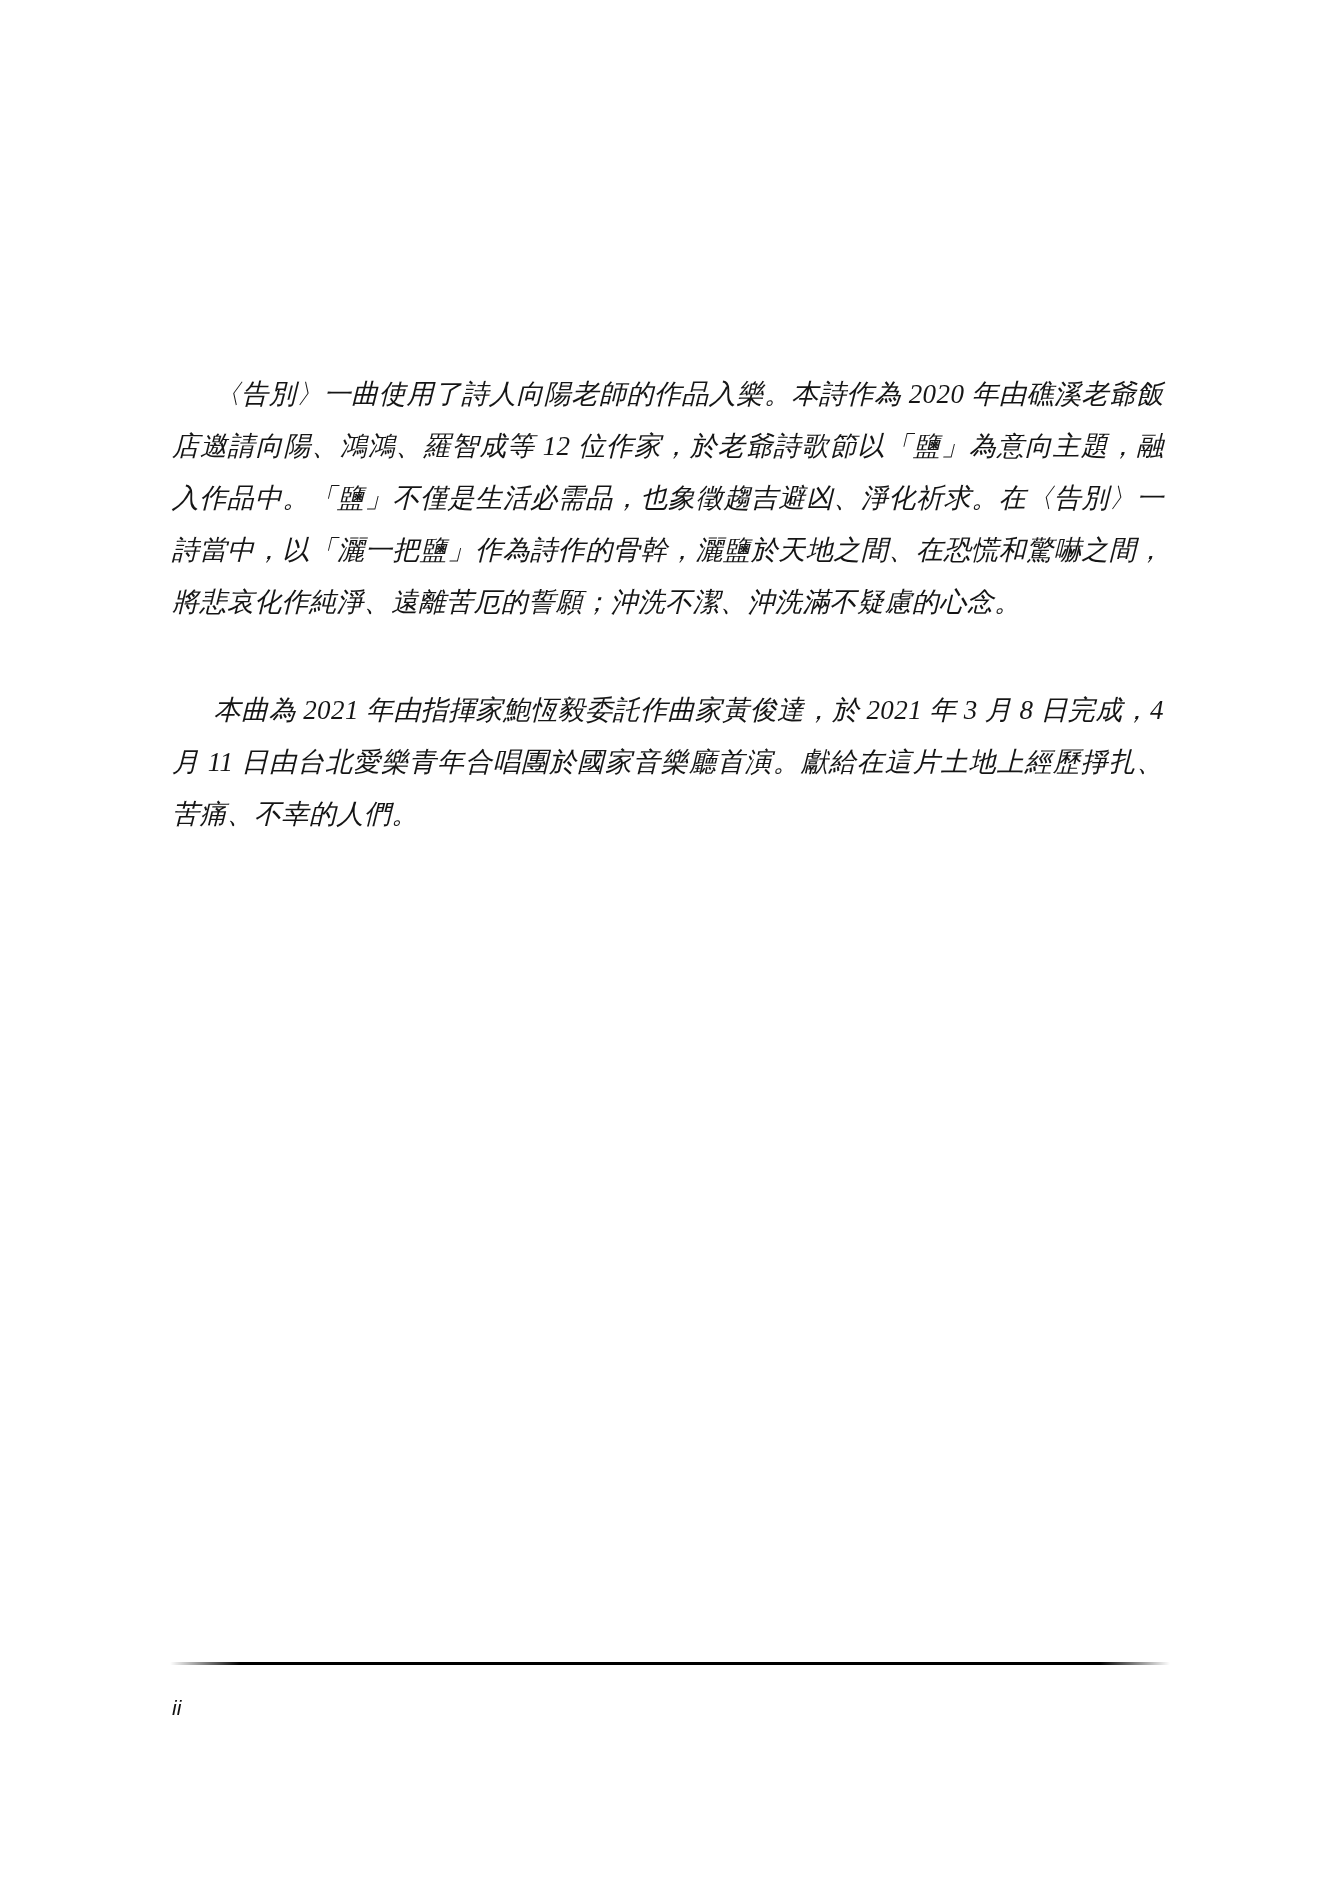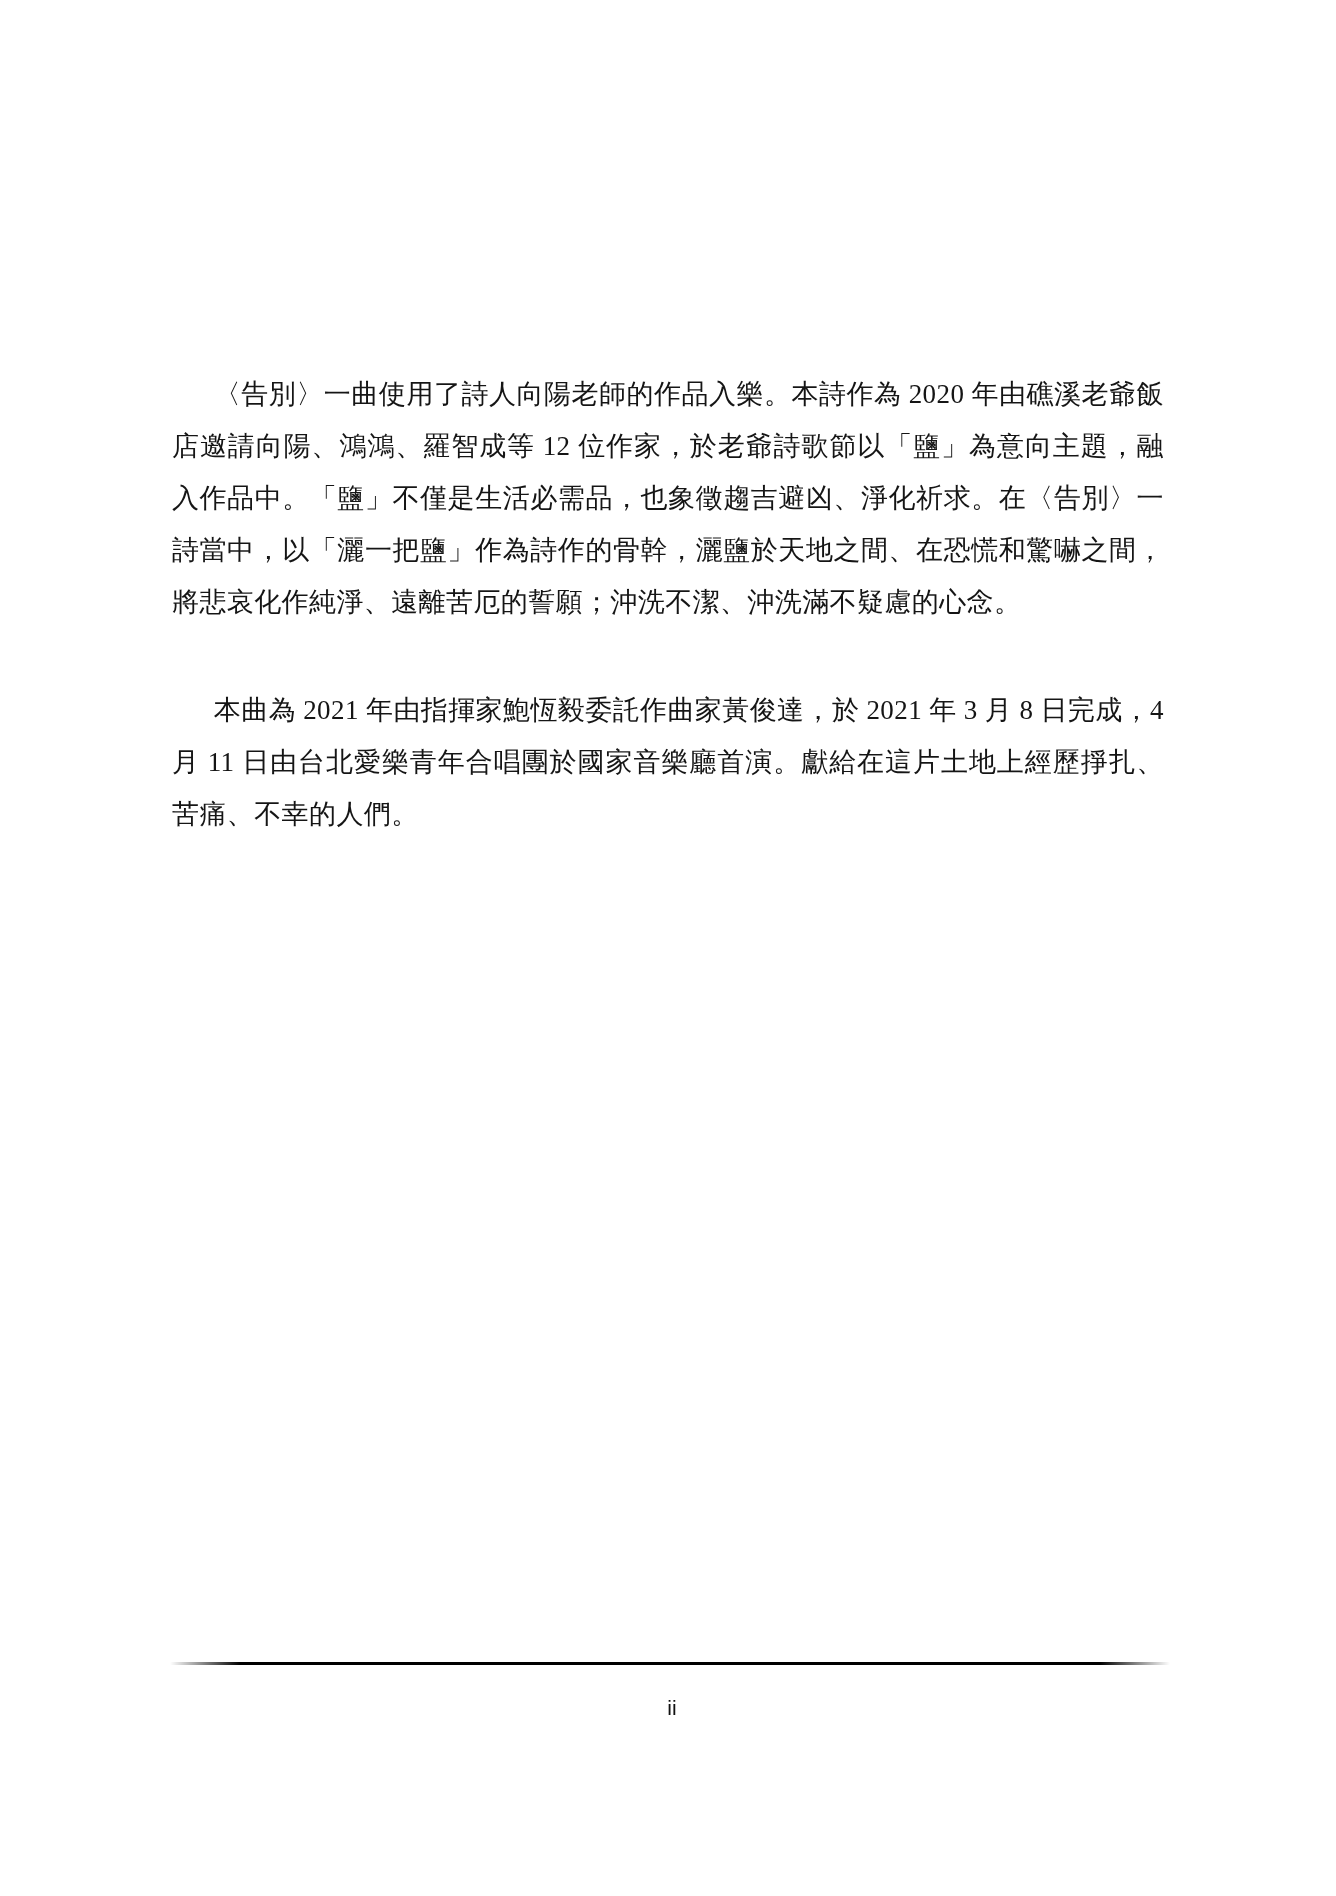--- a/index.html
+++ b/index.html
@@ -8,20 +8,21 @@
     background: #ffffff;
   }
   .page {
     position: relative;
     width: 1336px;
     height: 1896px;
     background: #ffffff;
     overflow: hidden;
     font-family: "Liberation Serif", "DejaVu Serif", serif;
     color: #151515;
+    font-style: italic;
   }
   .doc-body {
     position: absolute;
     left: 172px;
     top: 368px;
     width: 992px;
     font-size: 27px;
     line-height: 52px;
     text-align: justify;
     letter-spacing: 0.4px;
@@ -37,21 +38,21 @@
     width: 1000px;
     height: 3px;
     background: linear-gradient(to right, rgba(0,0,0,0), #000 7%, #000 93%, rgba(0,0,0,0));
     border-radius: 2px;
   }
   .page-number {
     position: absolute;
     left: 172px;
     top: 1694px;
     width: 1000px;
-    text-align: center;
+    text-align: left;
     font-size: 21px;
     line-height: 28px;
     color: #111111;
     font-family: "Liberation Sans", "DejaVu Sans", sans-serif;
   }
 </style>
 </head>
 <body>
 
 <div class="page">

